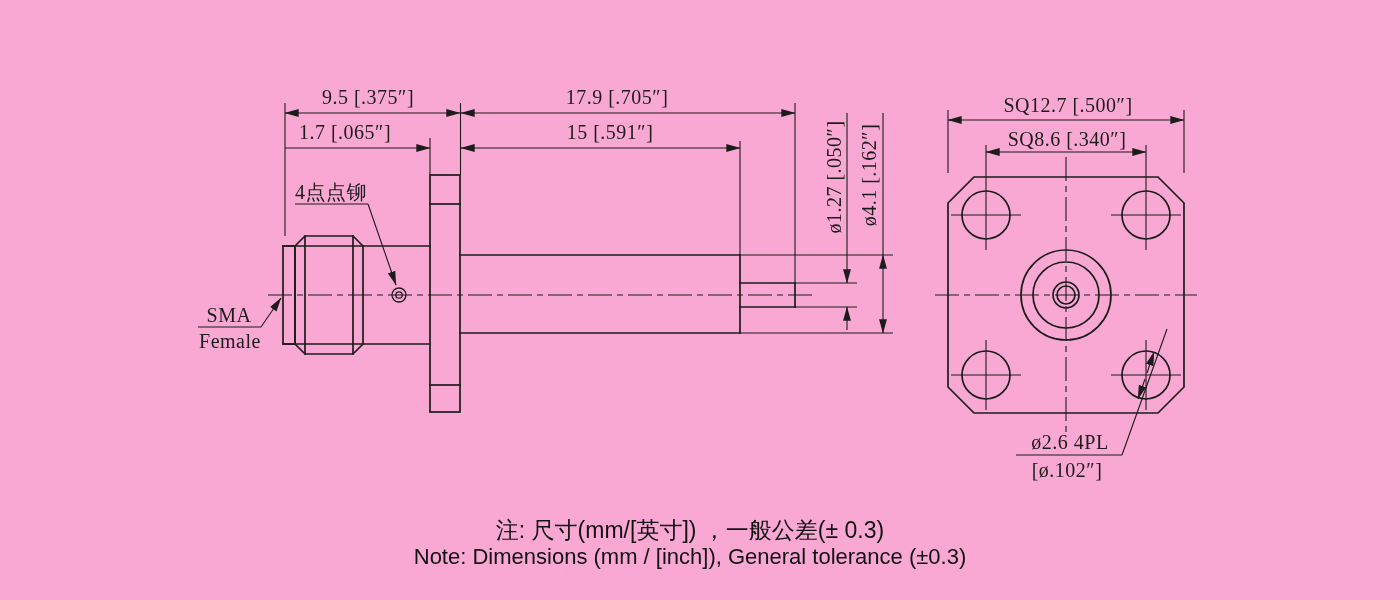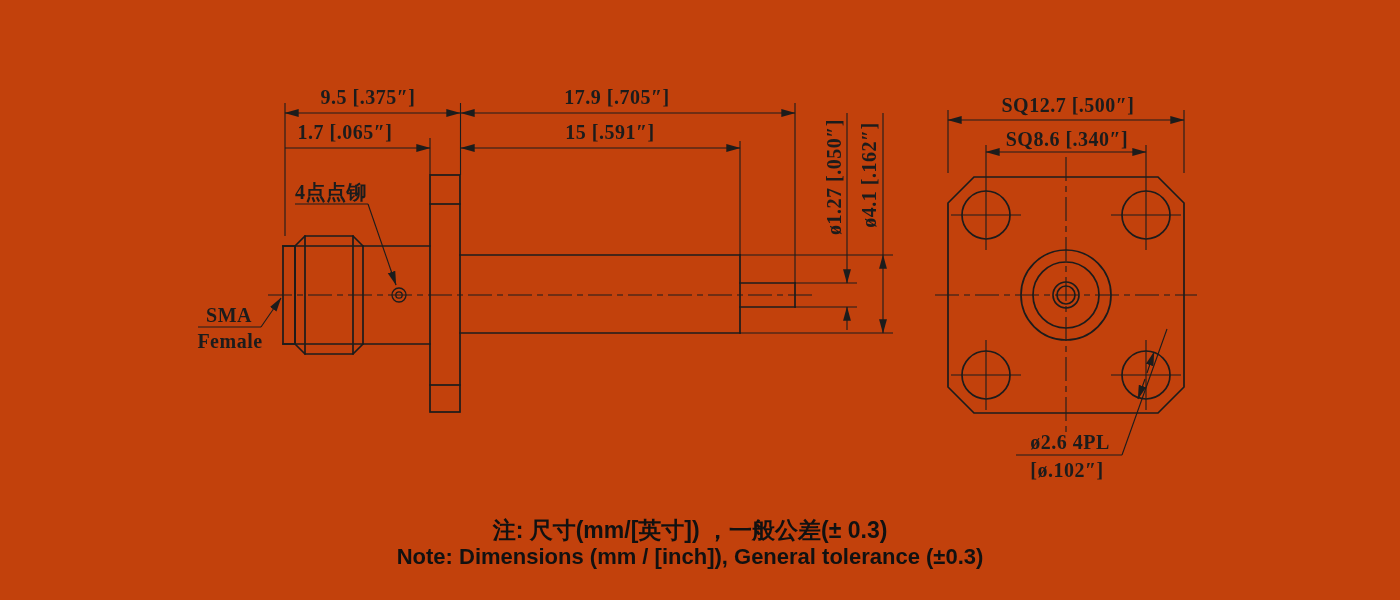--- a/index.html
+++ b/index.html
@@ -1,16 +1,16 @@
 <!DOCTYPE html>
 <html><head>
 <meta charset="utf-8">
 <style>
   html,body{margin:0;padding:0;background:#fff;}
-  .canvas{position:relative;width:1400px;height:600px;background:#c2410c;overflow:hidden;font-weight:bold;}
+  .canvas{position:relative;width:1400px;height:600px;background:#f9a8d4;overflow:hidden;}
   svg{display:block;}
   .obj{stroke:#1c1c1c;stroke-width:1.7;fill:none;stroke-linecap:square;}
   .thin{stroke:#1c1c1c;stroke-width:1.1;fill:none;stroke-linecap:butt;}
   .cl{stroke:#1c1c1c;stroke-width:1.1;fill:none;stroke-dasharray:24 5 6 5;}
   .cad{font-family:"Liberation Serif","DejaVu Serif",serif;font-size:20px;fill:#1c1c1c;letter-spacing:0.5px;}
   .note-zh{font-family:"Liberation Sans","DejaVu Sans",sans-serif;font-size:23px;fill:#111;}
   .note-en{font-family:"Liberation Sans","DejaVu Sans",sans-serif;font-size:22px;fill:#111;}
 </style>
 </head>
 <body>

